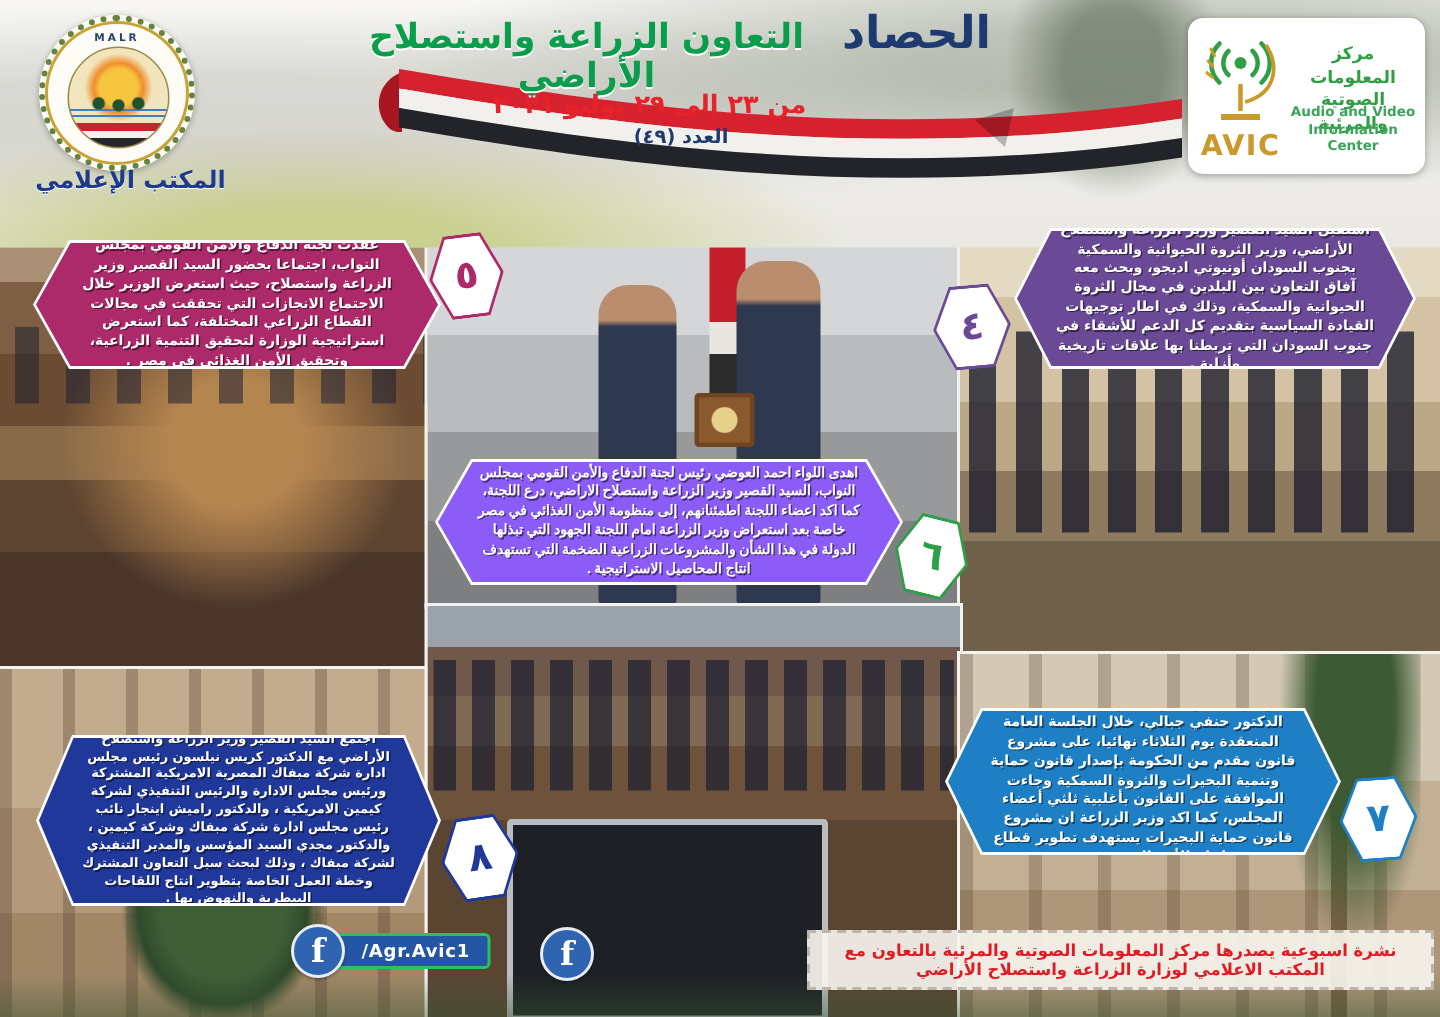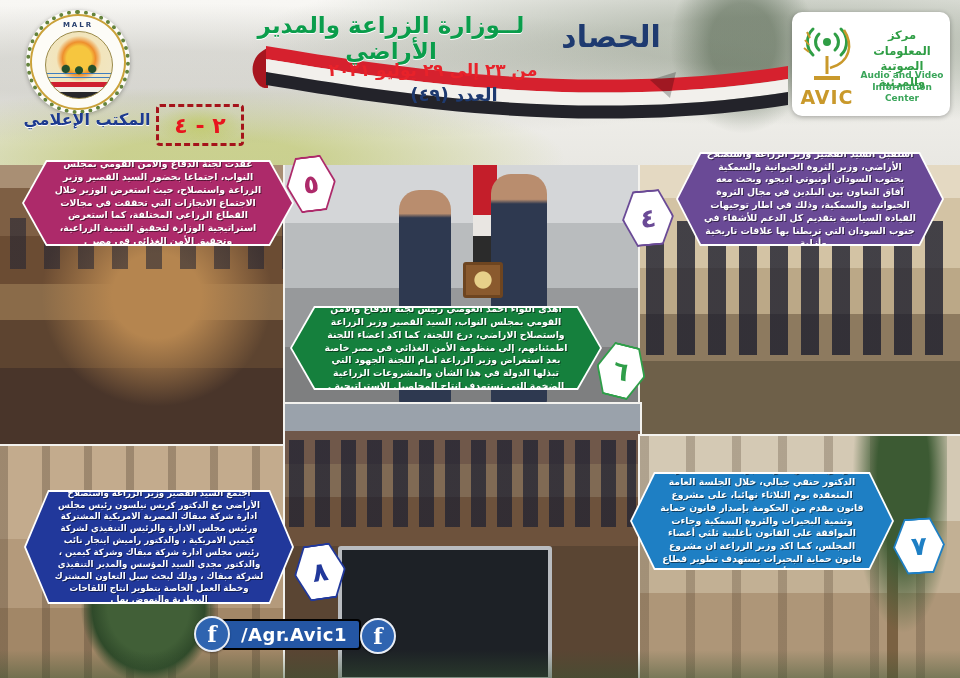--- a/index.html
+++ b/index.html
@@ -32,28 +32,28 @@
   #media-office{position:absolute;left:10px;top:110px;width:128px;text-align:center;
     color:#1d3a8f;font-weight:bold;font-size:16px;text-shadow:0 1px 0 #fff;margin-left:13px;}
 
   #page-badge{position:absolute;left:156px;top:104px;width:88px;height:42px;box-sizing:border-box;
     border:3px dashed #a5131a;border-radius:4px;color:#e8151d;font-size:22px;font-weight:bold;
     display:flex;align-items:center;justify-content:center;direction:rtl;letter-spacing:3px;
     background:radial-gradient(ellipse at 50% 50%, rgba(186,198,72,.55), rgba(186,198,72,0) 75%);}
 
   #title-ministry{position:absolute;left:228px;top:12px;width:326px;z-index:3;direction:rtl;
     text-align:center;color:#0a9d4b;font-weight:bold;font-size:23px;text-shadow:0 1px 0 #fff;}
-  #title-word1{position:absolute;left:556px;top:19px;width:110px;z-index:3;
+  #title-word1{position:absolute;left:556px;top:5px;width:110px;z-index:3;
     text-align:center;color:#1e3a70;font-weight:bold;font-size:30px;}
   #title-word2{position:absolute;left:542px;top:56px;width:128px;z-index:3;
     text-align:center;color:#1e3a70;font-weight:bold;font-size:29px;}
   #date-range{position:absolute;left:328px;top:60px;width:210px;z-index:3;direction:rtl;
     text-align:center;color:#e8222a;font-weight:bold;font-size:17px;}
   #issue-number{position:absolute;left:408px;top:84px;width:92px;z-index:3;
-    text-align:center;color:#1e3a70;font-weight:bold;font-size:18px;direction:rtl;}
+    text-align:center;color:#1e3a70;font-weight:bold;font-size:13px;direction:rtl;}
 
   #flag-ribbon{position:absolute;left:248px;top:40px;width:548px;height:104px;z-index:1;}
 
   
   #avic-card{position:absolute;left:792px;top:12px;width:158px;height:104px;z-index:3;
     background:#fff;border-radius:10px;box-shadow:0 1px 5px rgba(0,0,0,.3);}
   #avic-icon{position:absolute;left:6px;top:8px;}
   #avic-abbr{position:absolute;left:6px;top:74px;width:58px;text-align:center;
     color:#c9992b;font-weight:bold;font-size:19px;letter-spacing:1px;}
   #avic-ar{position:absolute;left:66px;top:16px;width:88px;direction:rtl;text-align:center;
@@ -136,22 +136,22 @@
   #num8{left:294px;top:544px;width:52px;height:56px;transform:rotate(-8deg);}
 
   
   .fb{position:absolute;display:flex;align-items:center;z-index:6;}
   #fb1{left:194px;top:616px;}
   #fb2{left:360px;top:618px;}
   .fb-circle{width:32px;height:32px;border-radius:50%;background:#2f64b0;border:2px solid #e8edf5;
     color:#fff;font-weight:bold;font-size:22px;display:flex;align-items:center;justify-content:center;
     font-family:"DejaVu Serif",serif;margin-right:-9px;position:relative;z-index:2;
     box-shadow:0 1px 2px rgba(0,0,0,.35);}
-  .fb-label{background:#2456a4;border:2px solid #000000;border-radius:4px;color:#fff;
-    font-size:18px;font-weight:bold;padding:3px 12px 3px 18px;letter-spacing:.5px;}
+  .fb-label{background:#2456a4;border:2px solid #22c55e;border-radius:4px;color:#fff;
+    font-size:12px;font-weight:bold;padding:3px 12px 3px 18px;letter-spacing:.5px;}
   #footer-note{position:absolute;left:538px;top:620px;width:418px;height:40px;box-sizing:border-box;z-index:6;
     background:rgba(246,244,238,.92);border:2px dashed #bdb6a8;display:flex;align-items:center;justify-content:center;
     color:#e01b22;font-weight:bold;font-size:11px;direction:rtl;text-align:center;padding:0 8px;}
 </style>
 </head>
 <body>
 
 <div id="page">
 
   <div class="photo" id="ph-committee">
@@ -188,23 +188,22 @@
       <path fill="#23232a" d="M18,32 C140,52 330,84 540,52 L540,65 C330,97 140,65 18,45 Z"></path>
       <path fill="rgba(0,0,0,.25)" d="M402,40 l26,-8 l-6,26 z"></path>
     </svg>
 
     <div id="malr-logo">
       <div id="malr-abbr">MALR</div>
       <div id="malr-inner"></div>
     </div>
     <div id="media-office">المكتب الإعلامي</div>
 
-    <div id="page-badge">٢ - ٤</div>
-
-    <div id="title-ministry">لــوزارة الزراعة والمدير الأراضي</div>
+
+    <div id="title-ministry">التعاون الزراعة واستصلاح الأراضي</div>
     <div id="title-word1">الحصاد</div>
     <div id="date-range">من ٢٣ إلى ٢٩ يوليو ٢٠٢١</div>
     <div id="issue-number">العدد (٤٩)</div>
 
     <div id="avic-card">
       <svg id="avic-icon" width="58" height="66" viewBox="0 0 58 66">
         <g stroke="#2f9e45" fill="none" stroke-width="3" stroke-linecap="round">
           <circle cx="29" cy="22" r="4" fill="#2f9e45" stroke="none"></circle>
           <path d="M21,14 a11,11 0 0 0 0,16"></path>
           <path d="M15,9  a18,18 0 0 0 0,26"></path>
@@ -248,21 +247,21 @@
     </div>
   </div>
   <div class="numhex" id="num5" style="background: rgb(173, 42, 106);">
     <span class="numhex-in">
         <b style="color: rgb(173, 42, 106);">٥</b>
       </span>
   </div>
 
   <div class="ribbon" id="sec6">
     <div class="rb-outer">
-      <div class="rb-inner" style="background: #15803d;">
+      <div class="rb-inner" style="background: #8b5cf6; font-family: Liberation Serif, serif;">
         <p class="rb-text">اهدى اللواء احمد العوضي رئيس لجنة الدفاع والأمن القومي بمجلس النواب، السيد القصير وزير الزراعة واستصلاح الاراضي، درع اللجنة، كما اكد اعضاء اللجنة اطمئنانهم، إلى منظومة الأمن الغذائي في مصر خاصة بعد استعراض وزير الزراعة امام اللجنة الجهود التي تبذلها الدولة في هذا الشأن والمشروعات الزراعية الضخمة التي تستهدف انتاج المحاصيل الاستراتيجية .</p>
       </div>
     </div>
   </div>
   <div class="numhex" id="num6" style="background: rgb(47, 158, 73);">
     <span class="numhex-in">
         <b style="color: rgb(47, 158, 73);">٦</b>
       </span>
   </div>
 
@@ -292,14 +291,15 @@
       </span>
   </div>
 
   <div class="fb" id="fb1">
     <span class="fb-circle">f</span>
     <span class="fb-label">/Agr.Avic1</span>
   </div>
   <div class="fb" id="fb2">
     <span class="fb-circle">f</span>
   </div>
+  <div id="footer-note">نشرة اسبوعية يصدرها مركز المعلومات الصوتية والمرئية بالتعاون مع المكتب الاعلامي لوزارة الزراعة واستصلاح الأراضي</div>
 
 </div>
 
 </body></html>

